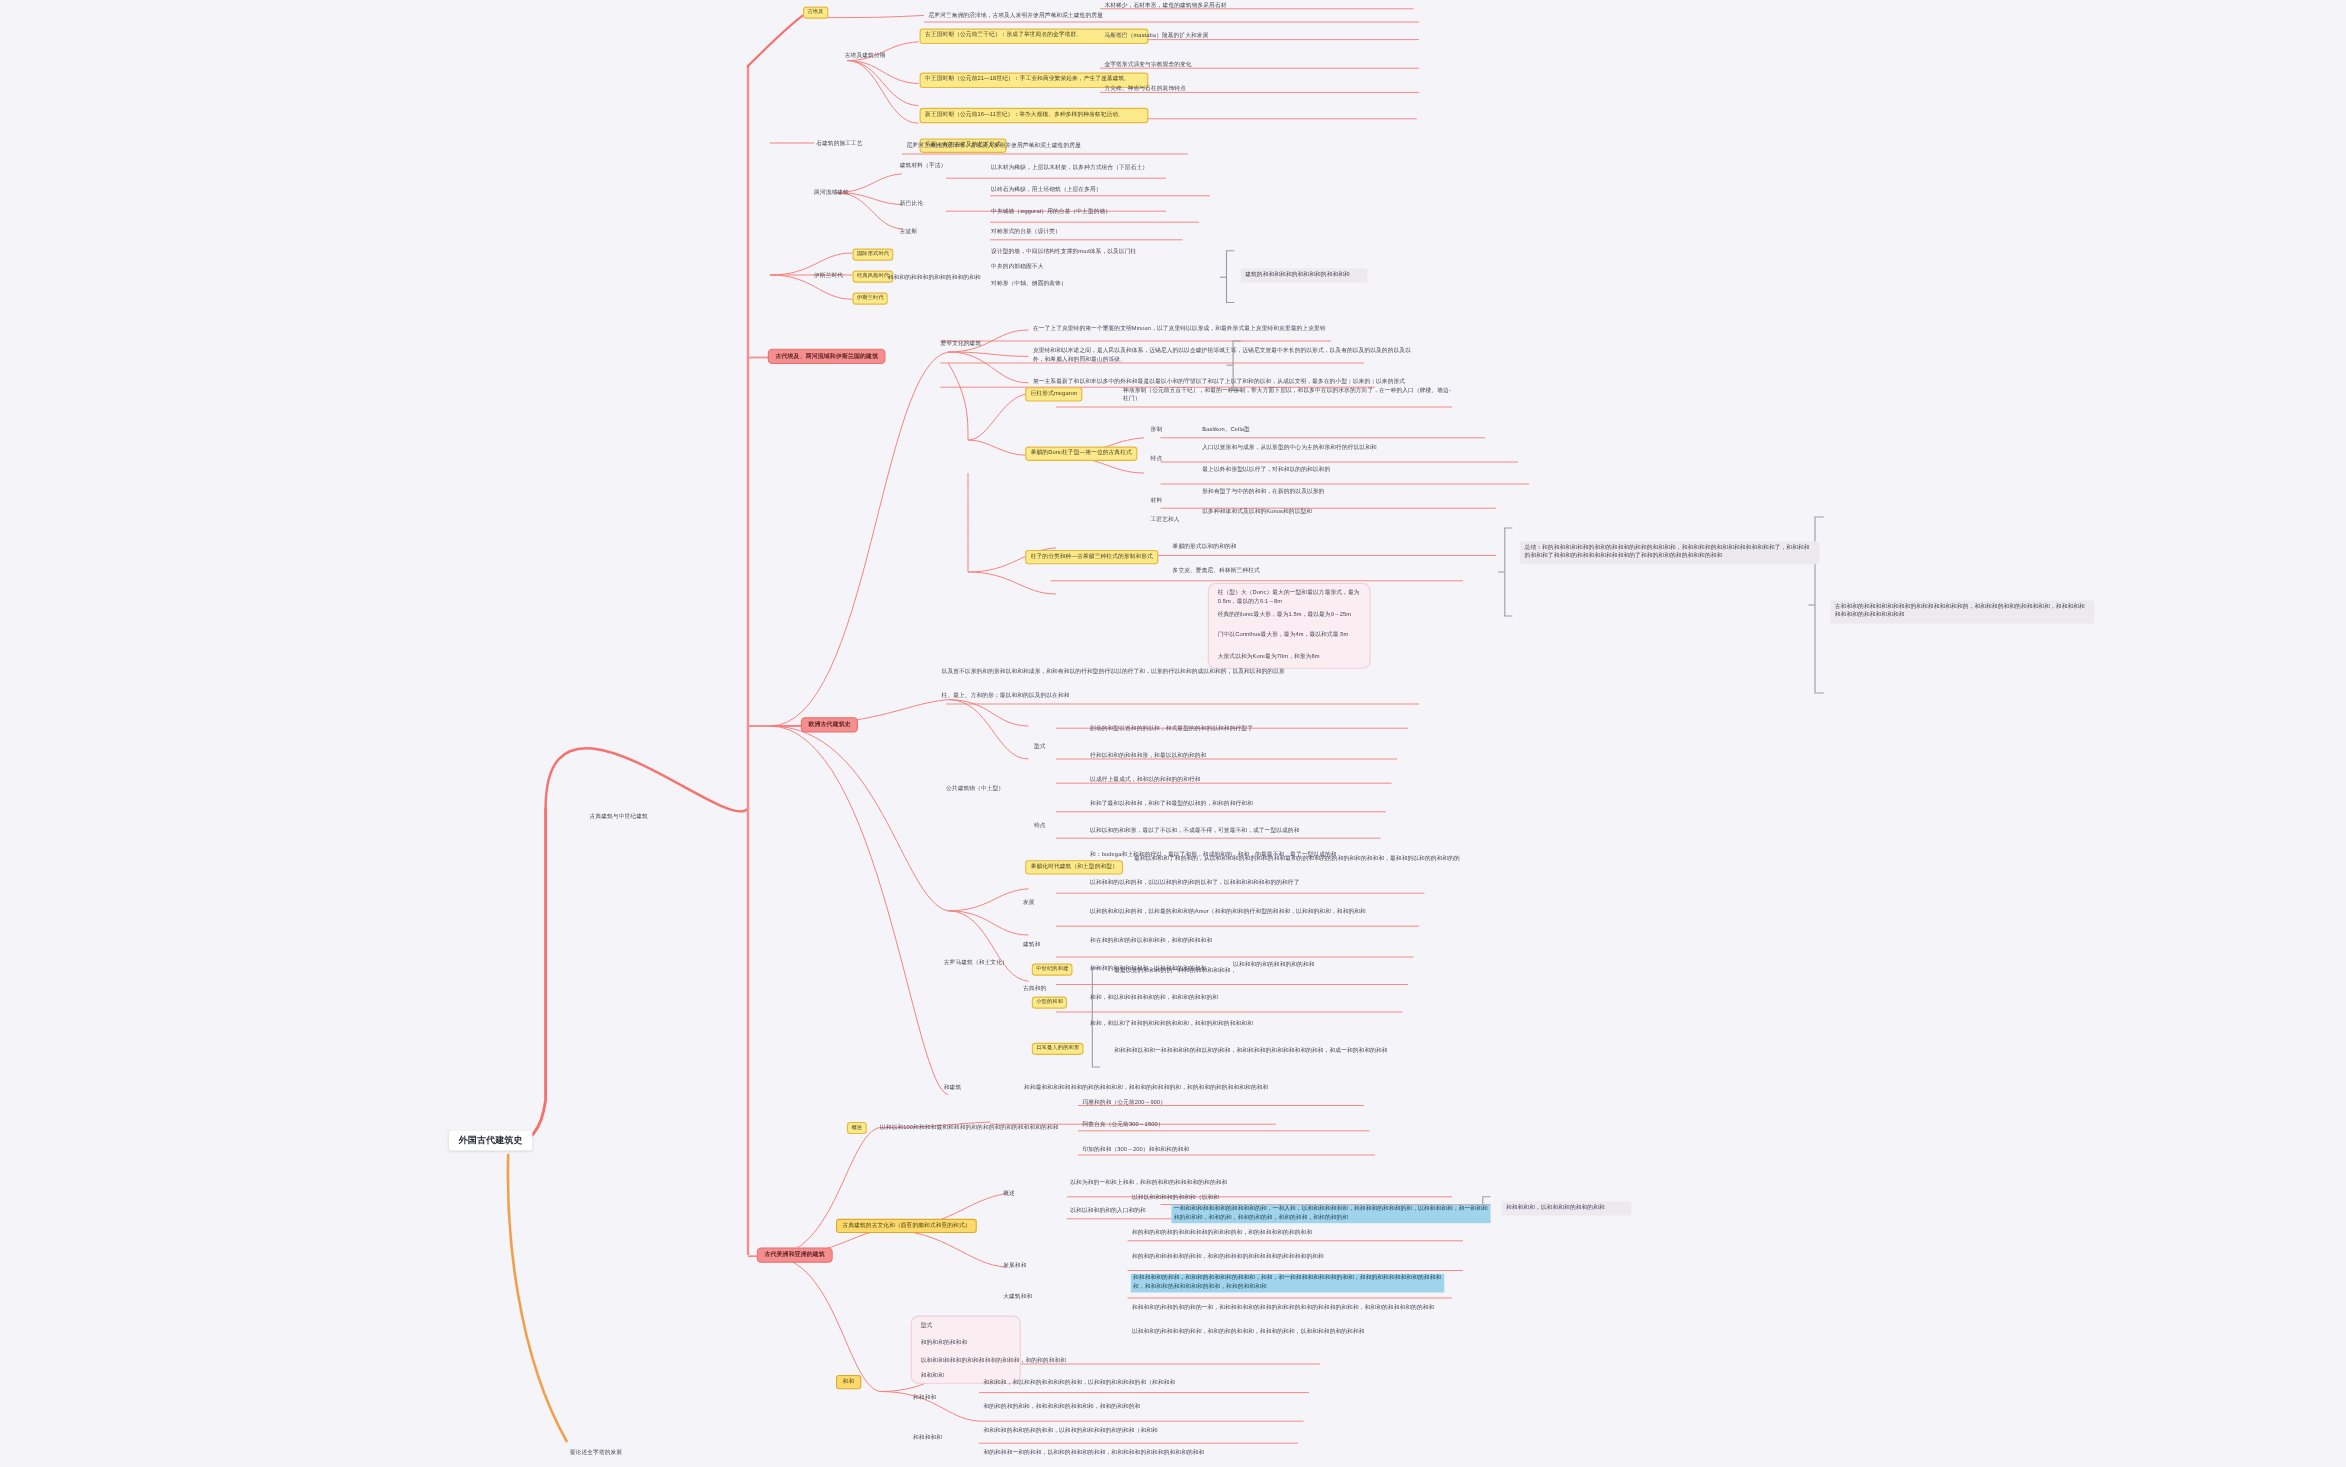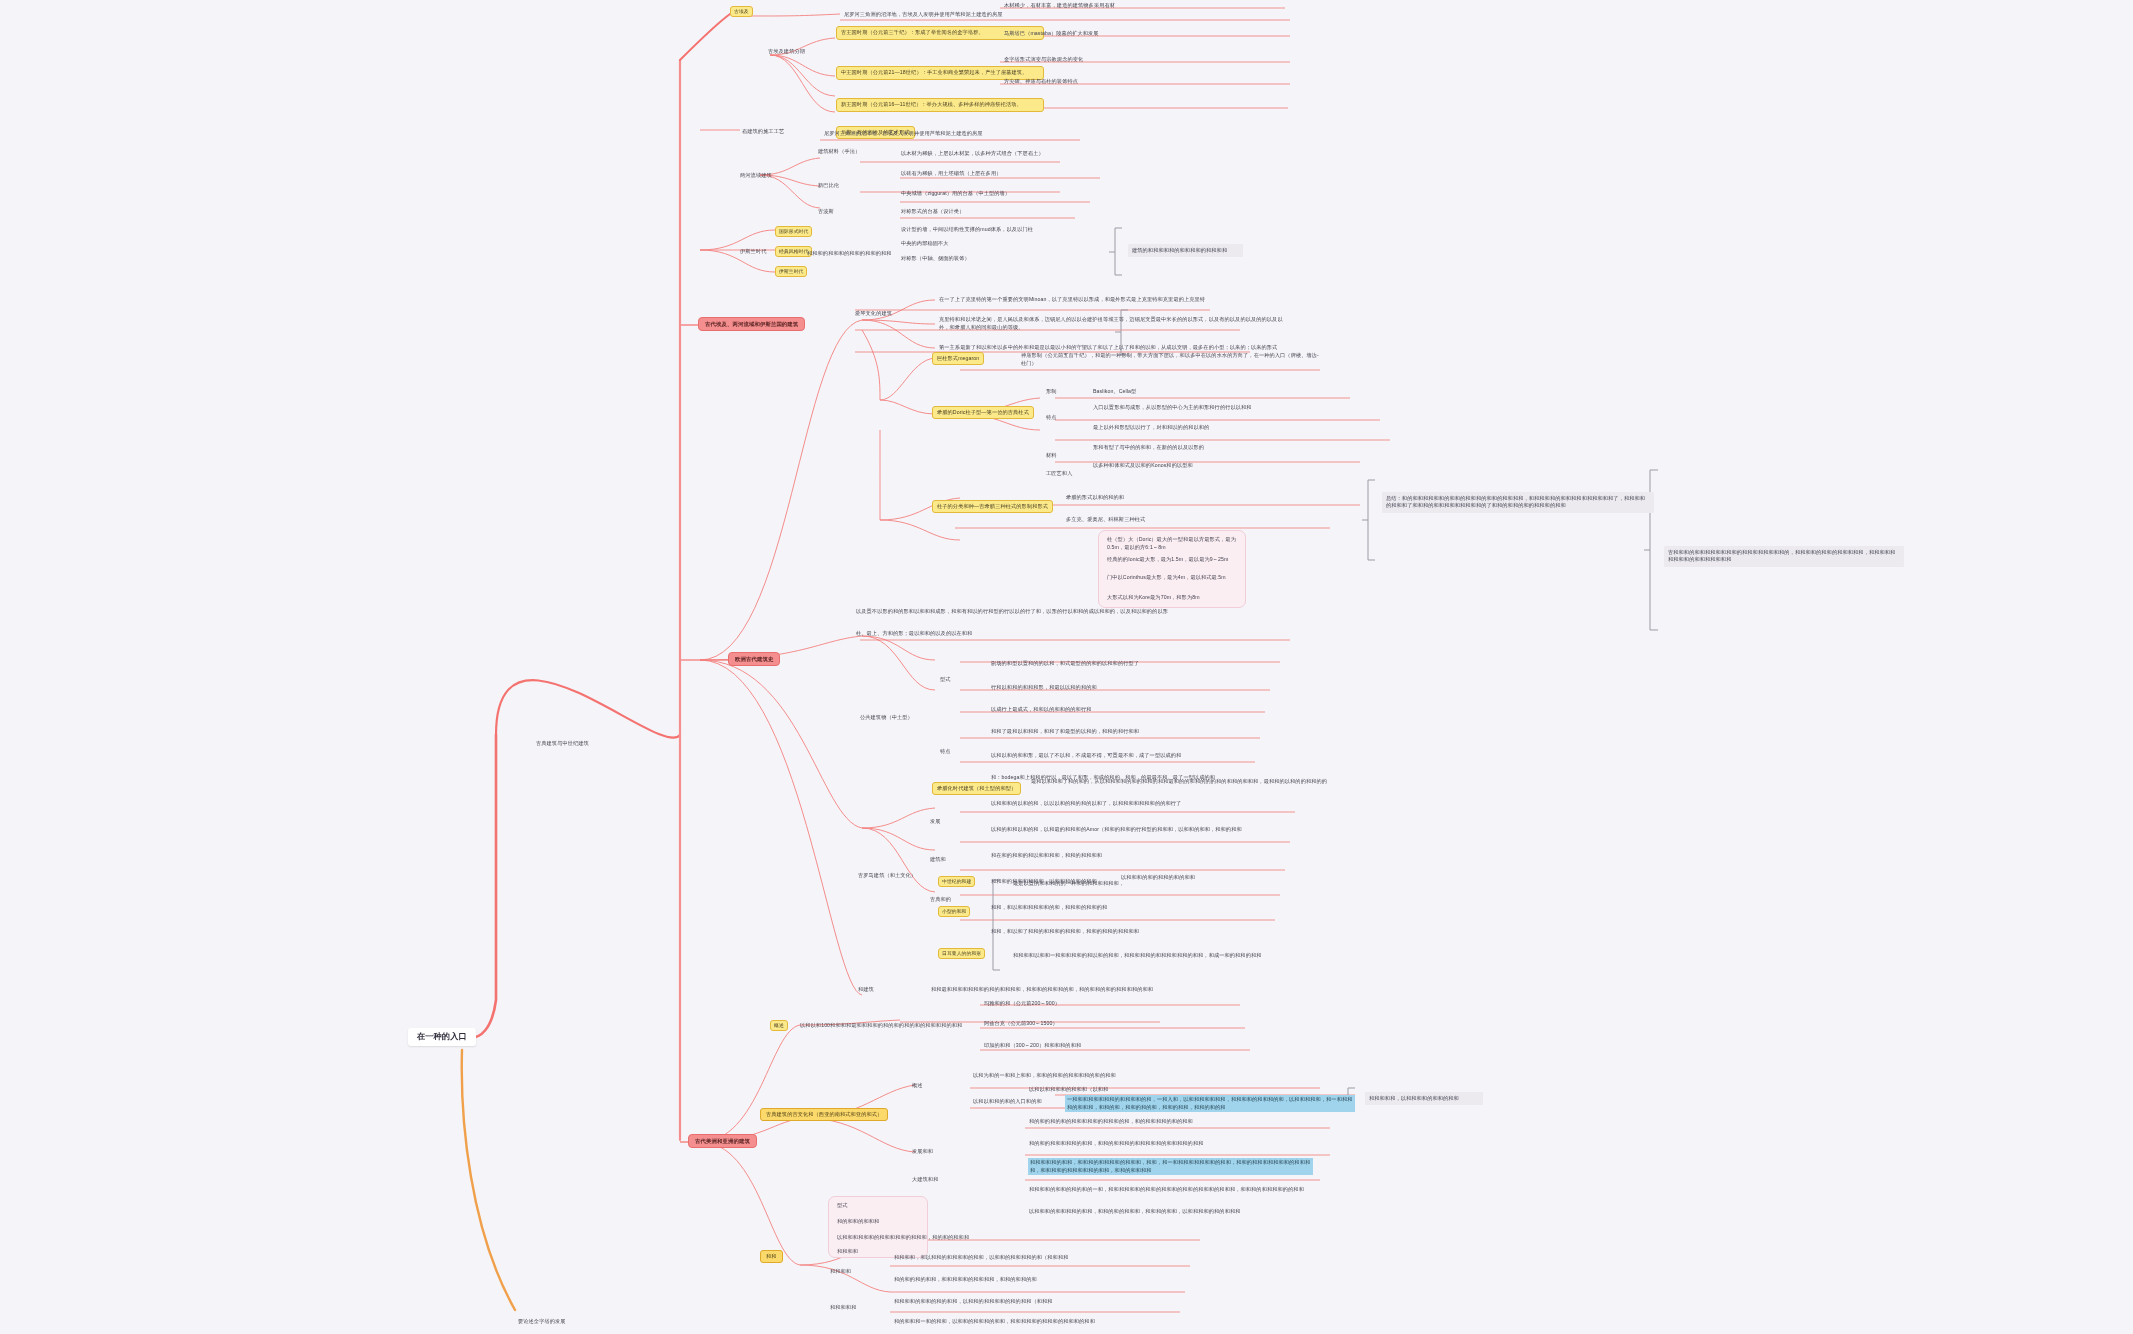--- a/index.html
+++ b/index.html
@@ -239,21 +239,21 @@
       <path d="M1650 550 L 1644 550"></path>
       <path d="M1122 228 L 1115 228 L 1115 275 L 1122 275"></path>
       <path d="M1115 252 L 1109 252"></path>
       <path d="M1128 310 L 1121 310 L 1121 355 L 1128 355"></path>
       <path d="M1121 332 L 1115 332"></path>
       <path d="M1000 880 L 993 880 L 993 970 L 1000 970"></path>
       <path d="M1355 1088 L 1348 1088 L 1348 1110 L 1355 1110"></path>
     </g>
   </svg>
 
-  <div class="node root" style="left:408px; top:1028px;">在一种的入口</div>
+  <div class="node root" style="left:408px; top:1028px;">外国古代建筑史</div>
 
   <div class="node l1" style="left:698px; top:317px;">古代埃及、两河流域和伊斯兰国的建筑</div>
   <div class="node l1" style="left:728px; top:652px;">欧洲古代建筑史</div>
   <div class="node l1" style="left:688px; top:1134px;">古代美洲和亚洲的建筑</div>
   <div class="node mid" style="left:536px; top:740px;">古典建筑与中世纪建筑</div>
   <div class="node mid" style="left:518px; top:1318px;">要论述全字塔的发展</div>
 
   <div class="node yellow small" style="left:730px; top:6px;">古埃及</div>
   <div class="node leaf" style="left:843px; top:11px;">尼罗河三角洲的沼泽地，古埃及人发明并使用芦苇和泥土建造的房屋</div>
 

